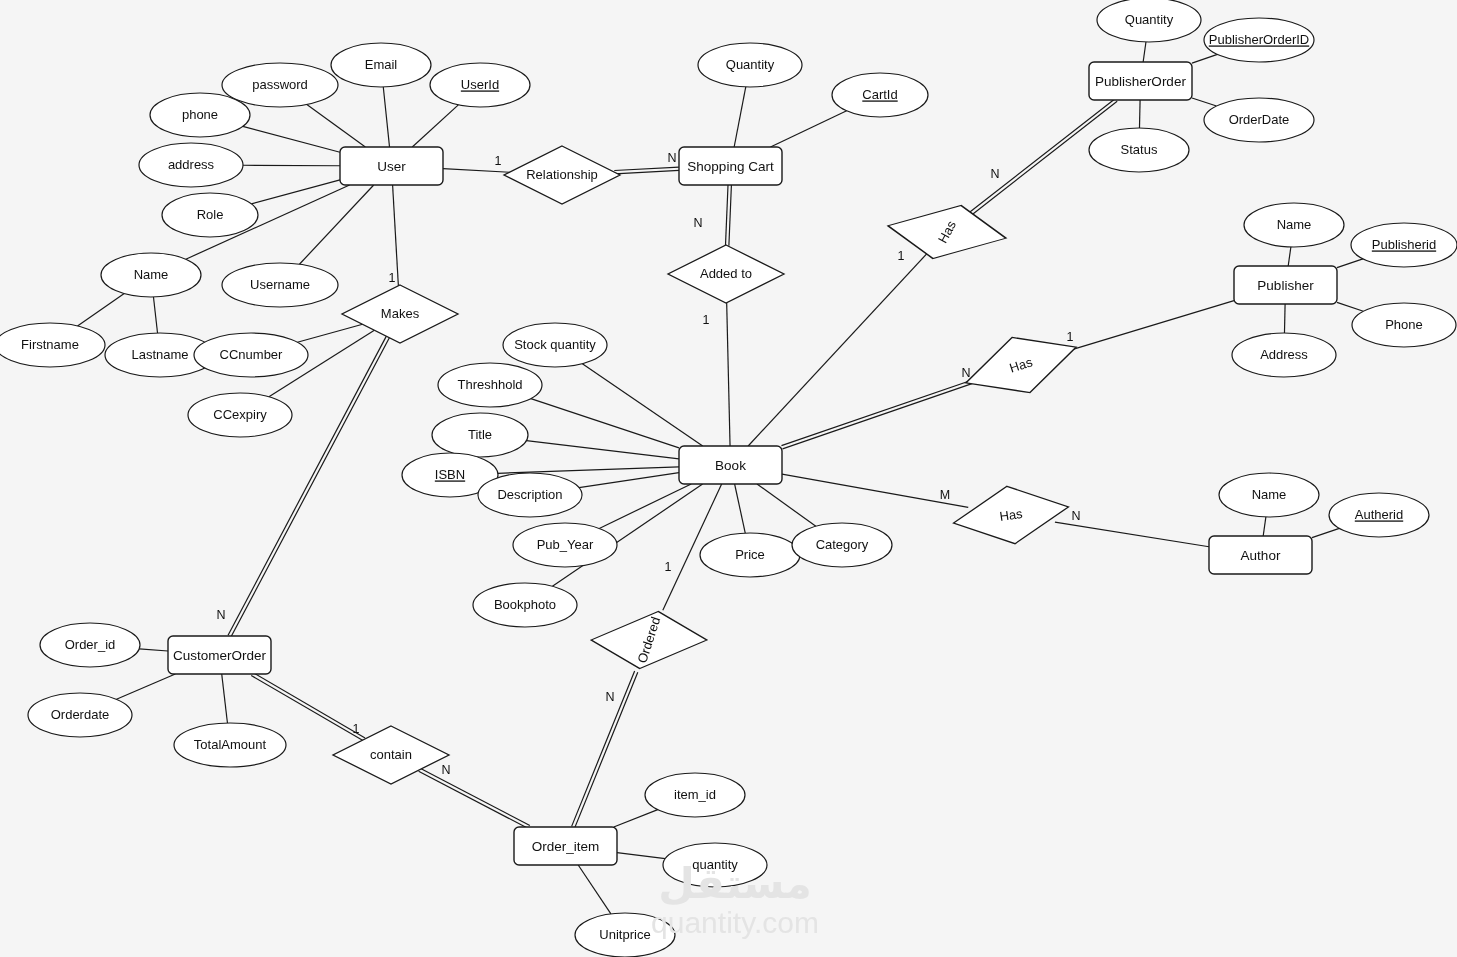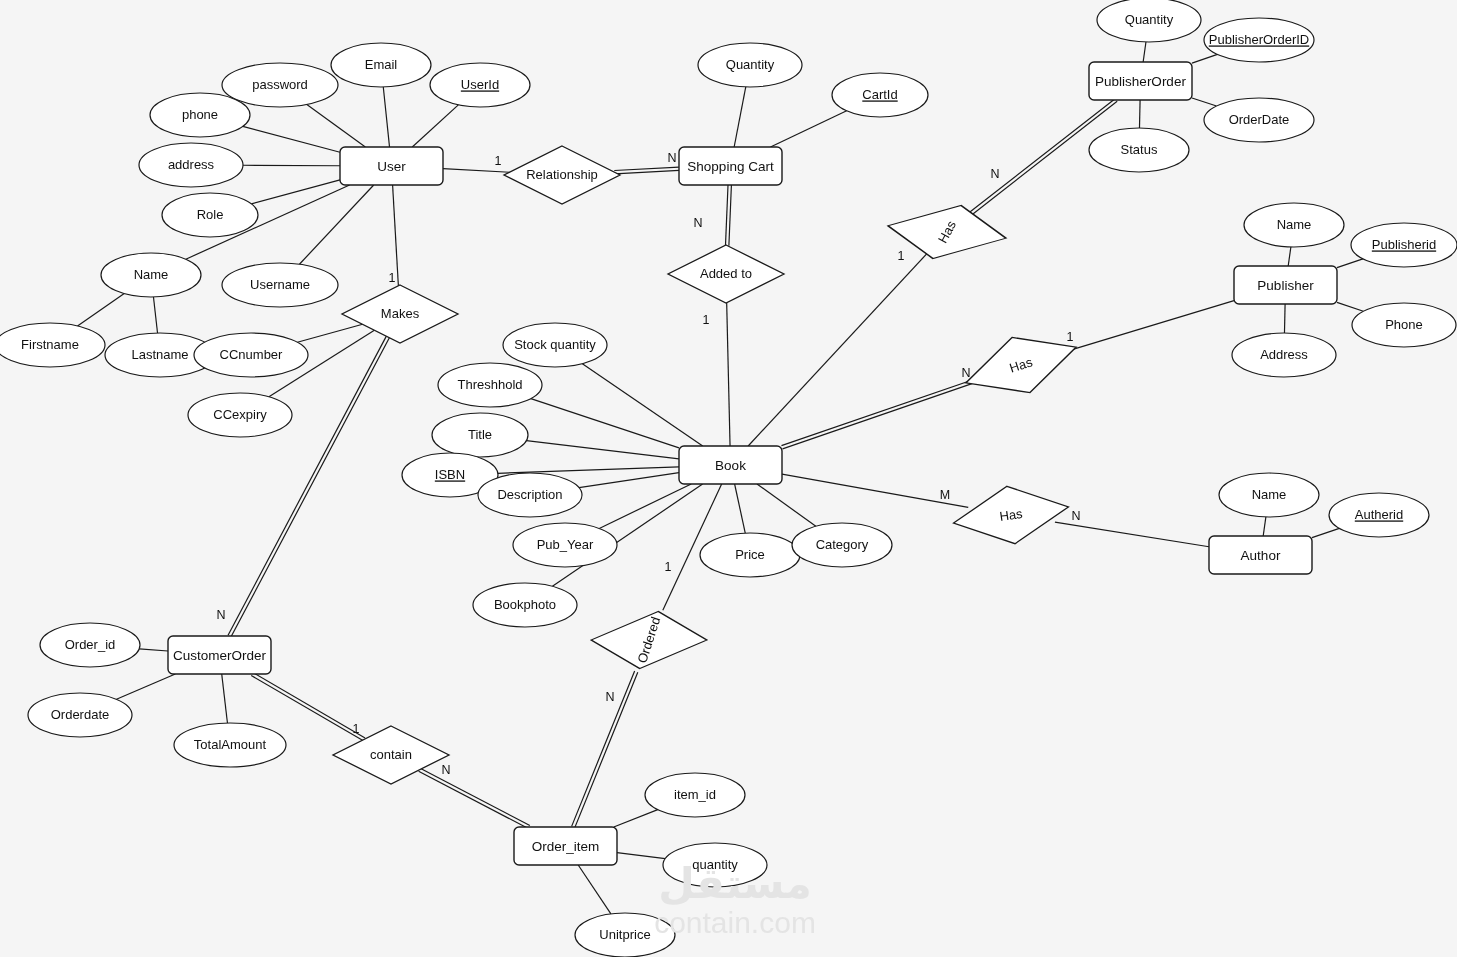--- a/index.html
+++ b/index.html
@@ -409,15 +409,15 @@
         <text x="901" y="257" class="t-card">1</text>
         <text x="1070" y="338" class="t-card">1</text>
         <text x="966" y="374" class="t-card">N</text>
         <text x="945" y="496" class="t-card">M</text>
         <text x="1076" y="517" class="t-card">N</text>
       </g>
   </svg>
 
   <div class="watermark">
     <div class="wm-ar">مستقل</div>
-    <div class="wm-en">contain.com</div>
+    <div class="wm-en">quantity.com</div>
   </div>
 </div>
 
 </body></html>

